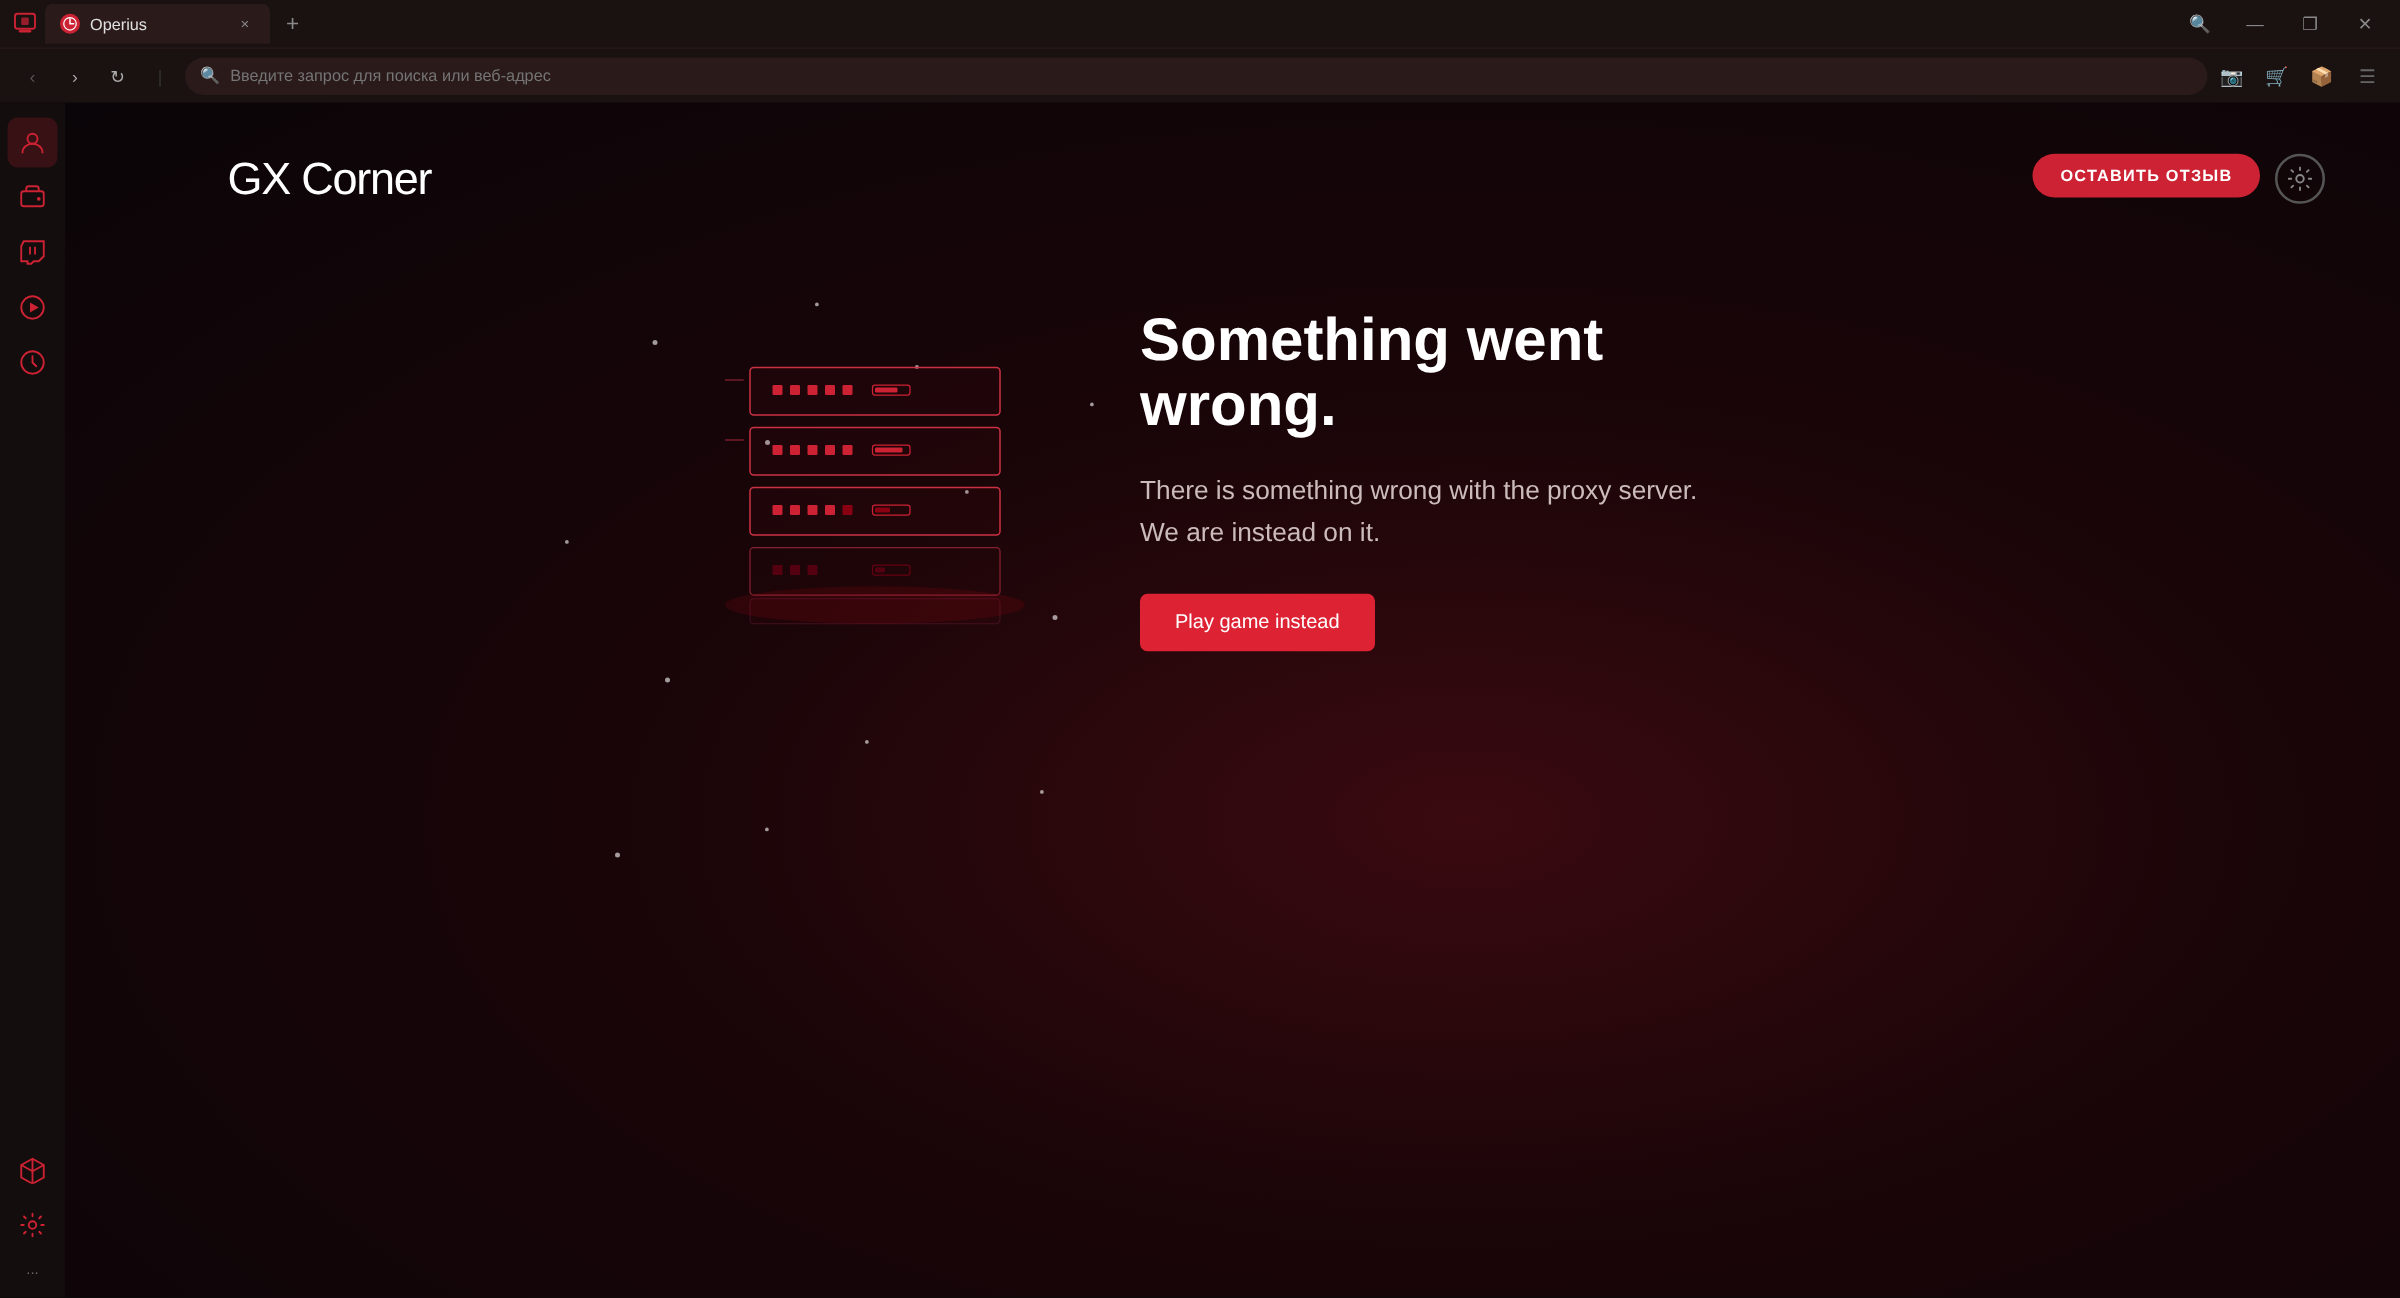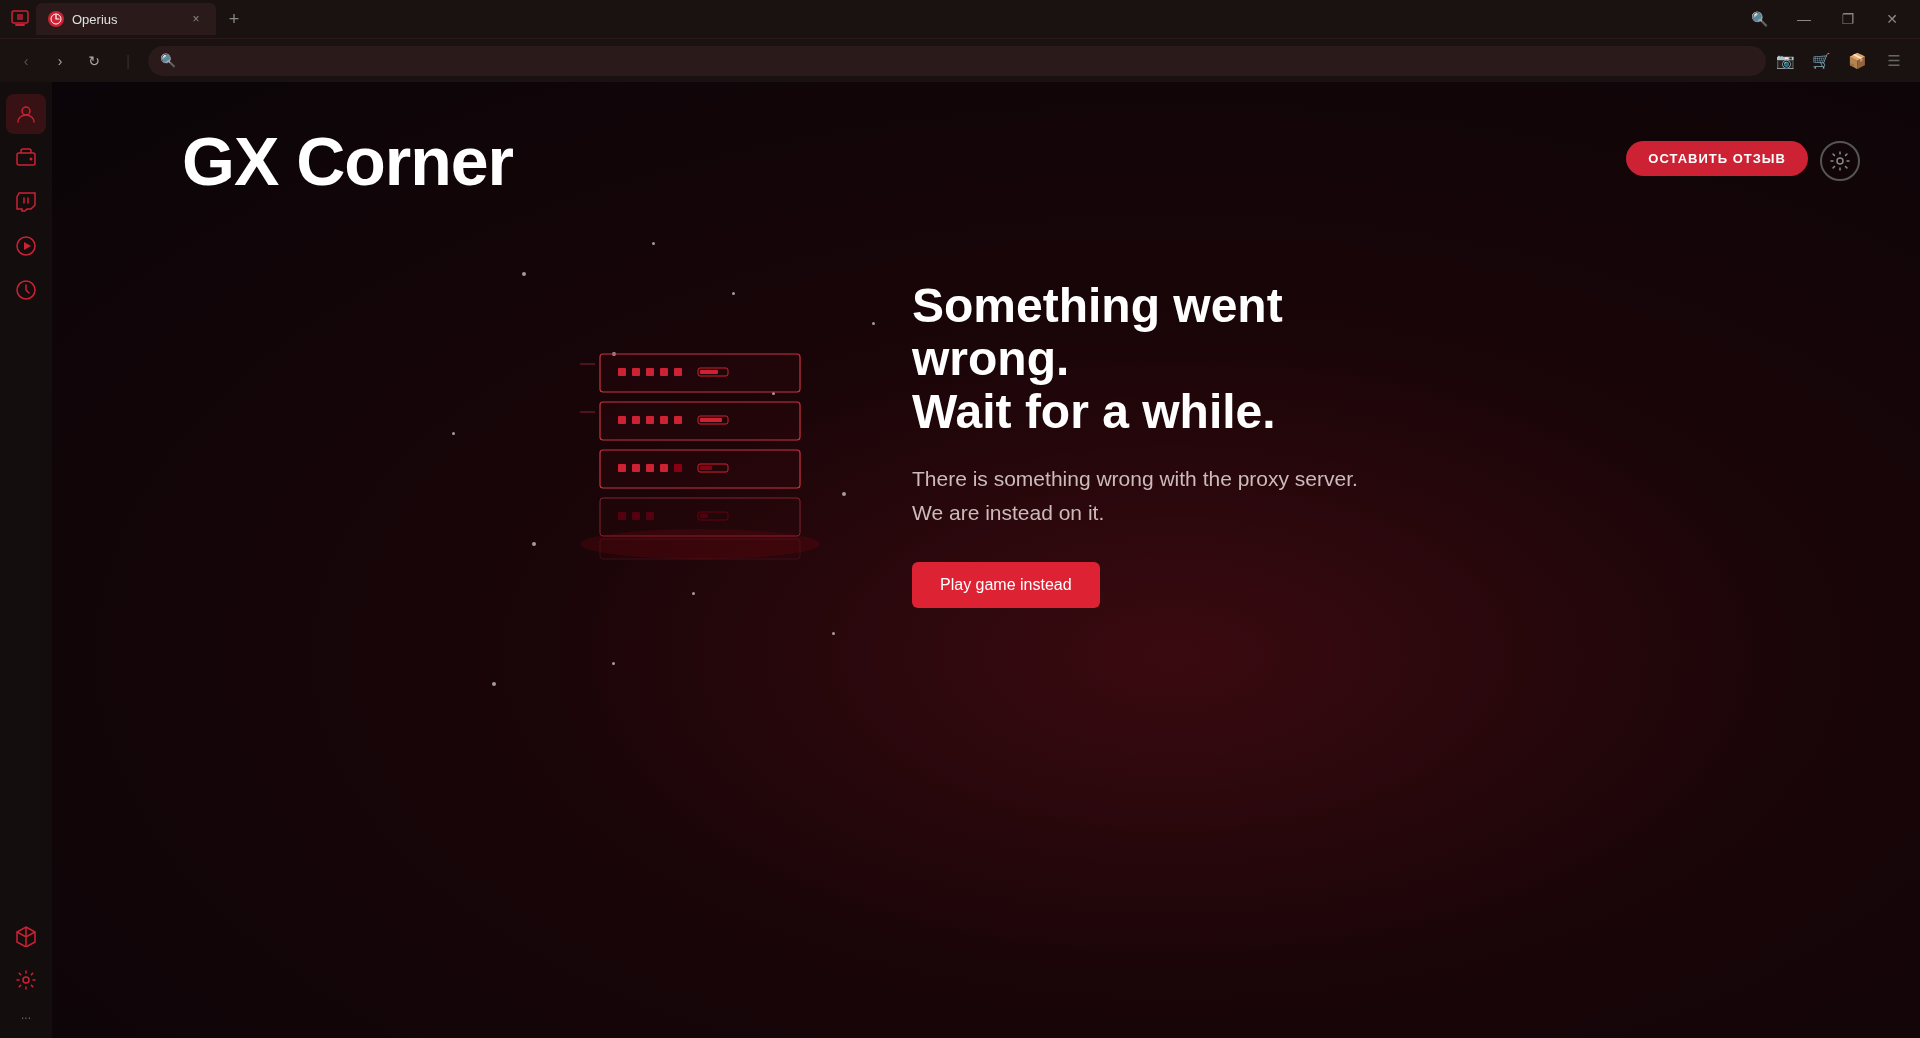--- a/index.html
+++ b/index.html
@@ -212,22 +212,22 @@
 
     .page-header {
       padding: 40px 60px 0 130px;
       display: flex;
       align-items: center;
       justify-content: space-between;
     }
 
     .page-title {
       color: #ffffff;
-      font-size: 68px;
-      font-weight: 700;
+      font-size: 36px;
+      font-weight: 400;
       letter-spacing: -1px;
     }
 
     .header-actions {
       display: flex;
       align-items: flex-start;
       gap: 12px;
     }
 
     .feedback-btn {
@@ -353,20 +353,21 @@
   </div>
 </div>
 
 <div class="nav-bar">
   <div class="nav-btn">‹</div>
   <div class="nav-btn active">›</div>
   <div class="nav-btn active">↻</div>
   <div class="nav-btn" style="color:#333; cursor:default;">|</div>
   <div class="address-bar">
     <span class="address-bar-icon">🔍</span>
+    <input class="address-input" type="text" placeholder="Введите запрос для поиска или веб-адрес" style="">
   </div>
   <div class="nav-right">
     <div class="nav-right-btn">📷</div>
     <div class="nav-right-btn" style="color:#cc2233;">🛒</div>
     <div class="nav-right-btn">📦</div>
     <div class="nav-right-btn">☰</div>
   </div>
 </div>
 
 <div class="main-layout">
@@ -499,21 +500,20 @@
 
           <rect x="40" y="235" width="200" height="20" rx="3" fill="rgba(180,20,30,0.04)" stroke="#441122" stroke-width="0.8"></rect>
 
           <ellipse cx="140" cy="240" rx="120" ry="15" fill="rgba(180,10,20,0.15)"></ellipse>
         </svg>
       </div>
 
       <div class="error-text">
         <h2 class="error-title">
           <span>Something went wrong.</span><br>
-          <span>Wait for a while.</span>
         </h2>
         <p class="error-description">
           <span>There is something wrong with the proxy server.</span><br>
           <span>We are instead on it.</span>
         </p>
         <button class="play-btn">Play game instead</button>
       </div>
 
     </div>
   </div>

